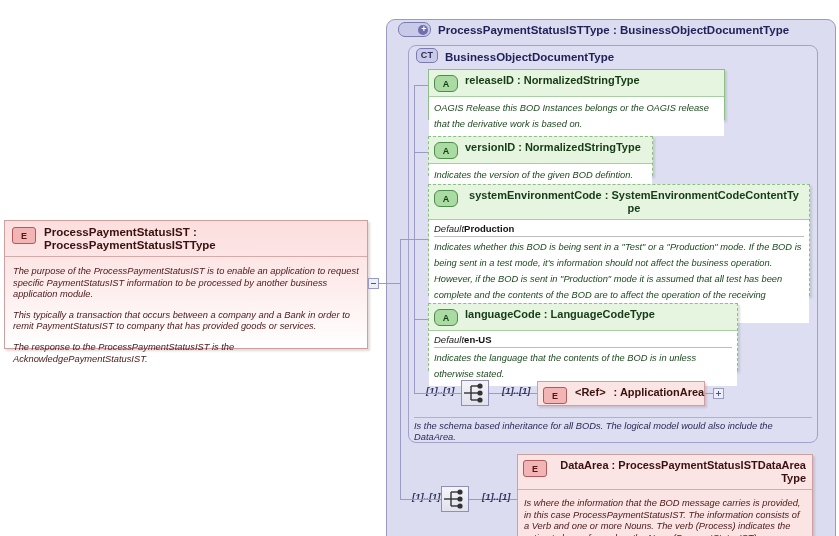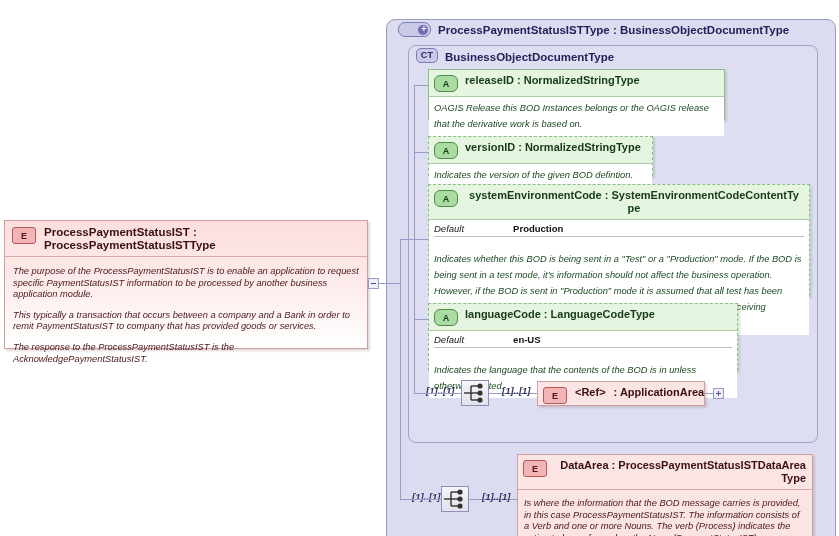--- a/index.html
+++ b/index.html
@@ -84,26 +84,26 @@
     font-size:11px;font-weight:bold;color:#143a16;
     line-height:13px;flex:1;
   }
   .attr-title.center{text-align:center;}
   .attr-body{
     background:#ffffff;
     border-top:1px solid #a7cfa1;
     padding:3px 5px 4px 5px;
   }
   .attr-default{
-    display:flex;gap:9px;align-items:baseline;
+    display:flex;align-items:baseline;
     border-bottom:1px solid #bcbcbc;
-    padding-bottom:2px;margin-bottom:14px;
+    padding-bottom:2px;margin-bottom:2px;
   }
   .attr-default .lbl{font-size:9.5px;font-style:italic;color:#222;}
-  .attr-default .val{font-size:9.5px;font-weight:bold;color:#111;padding-left:40px;}
+  .attr-default .val{font-size:9.5px;font-weight:bold;color:#111;}
   .attr-doc{
     font-size:9.3px;font-style:italic;color:#1e4a20;line-height:16px;
   }
 
   
   .elem{
     background:#fbe4e4;
     border:1px solid #cf9f9f;
     box-shadow:2px 2px 2px rgba(150,120,120,.28);
   }
@@ -295,20 +295,21 @@
   <div class="abs elem" style="left:537px;top:364px;width:168px;height:25px;">
     <div class="elem-head" style="padding:4px 6px 3px 5px;">
       <span class="badge-e">E</span>
       <span class="elem-title" style="white-space:nowrap;">&lt;Ref&gt;</span>
       <span class="elem-title" style="white-space:nowrap;flex:0 0 auto;">: ApplicationArea</span>
     </div>
   </div>
   <div class="toggle plus" style="left:713px;top:371px;"></div>
   <div class="line hline" style="left:705px;top:376px;width:8px;"></div>
 
+  <div class="abs inh-doc">Is the schema based inheritance for all BODs. The logical model would also include the DataArea.</div>
 
   <div class="card" style="left:412px;top:474px;">[1]..[1]</div>
   <div class="line hline" style="left:400px;top:482px;width:41px;"></div>
 
   <div class="seq" style="left:441px;top:469px;">
     <svg width="26" height="24" viewBox="0 0 26 24">
       <line x1="2" y1="12" x2="9" y2="12" stroke="#333" stroke-width="1.4"></line>
       <line x1="9" y1="5" x2="9" y2="19" stroke="#333" stroke-width="1.4"></line>
       <line x1="9" y1="5" x2="16" y2="5" stroke="#333" stroke-width="1.4"></line>
       <line x1="9" y1="12" x2="16" y2="12" stroke="#333" stroke-width="1.4"></line>

